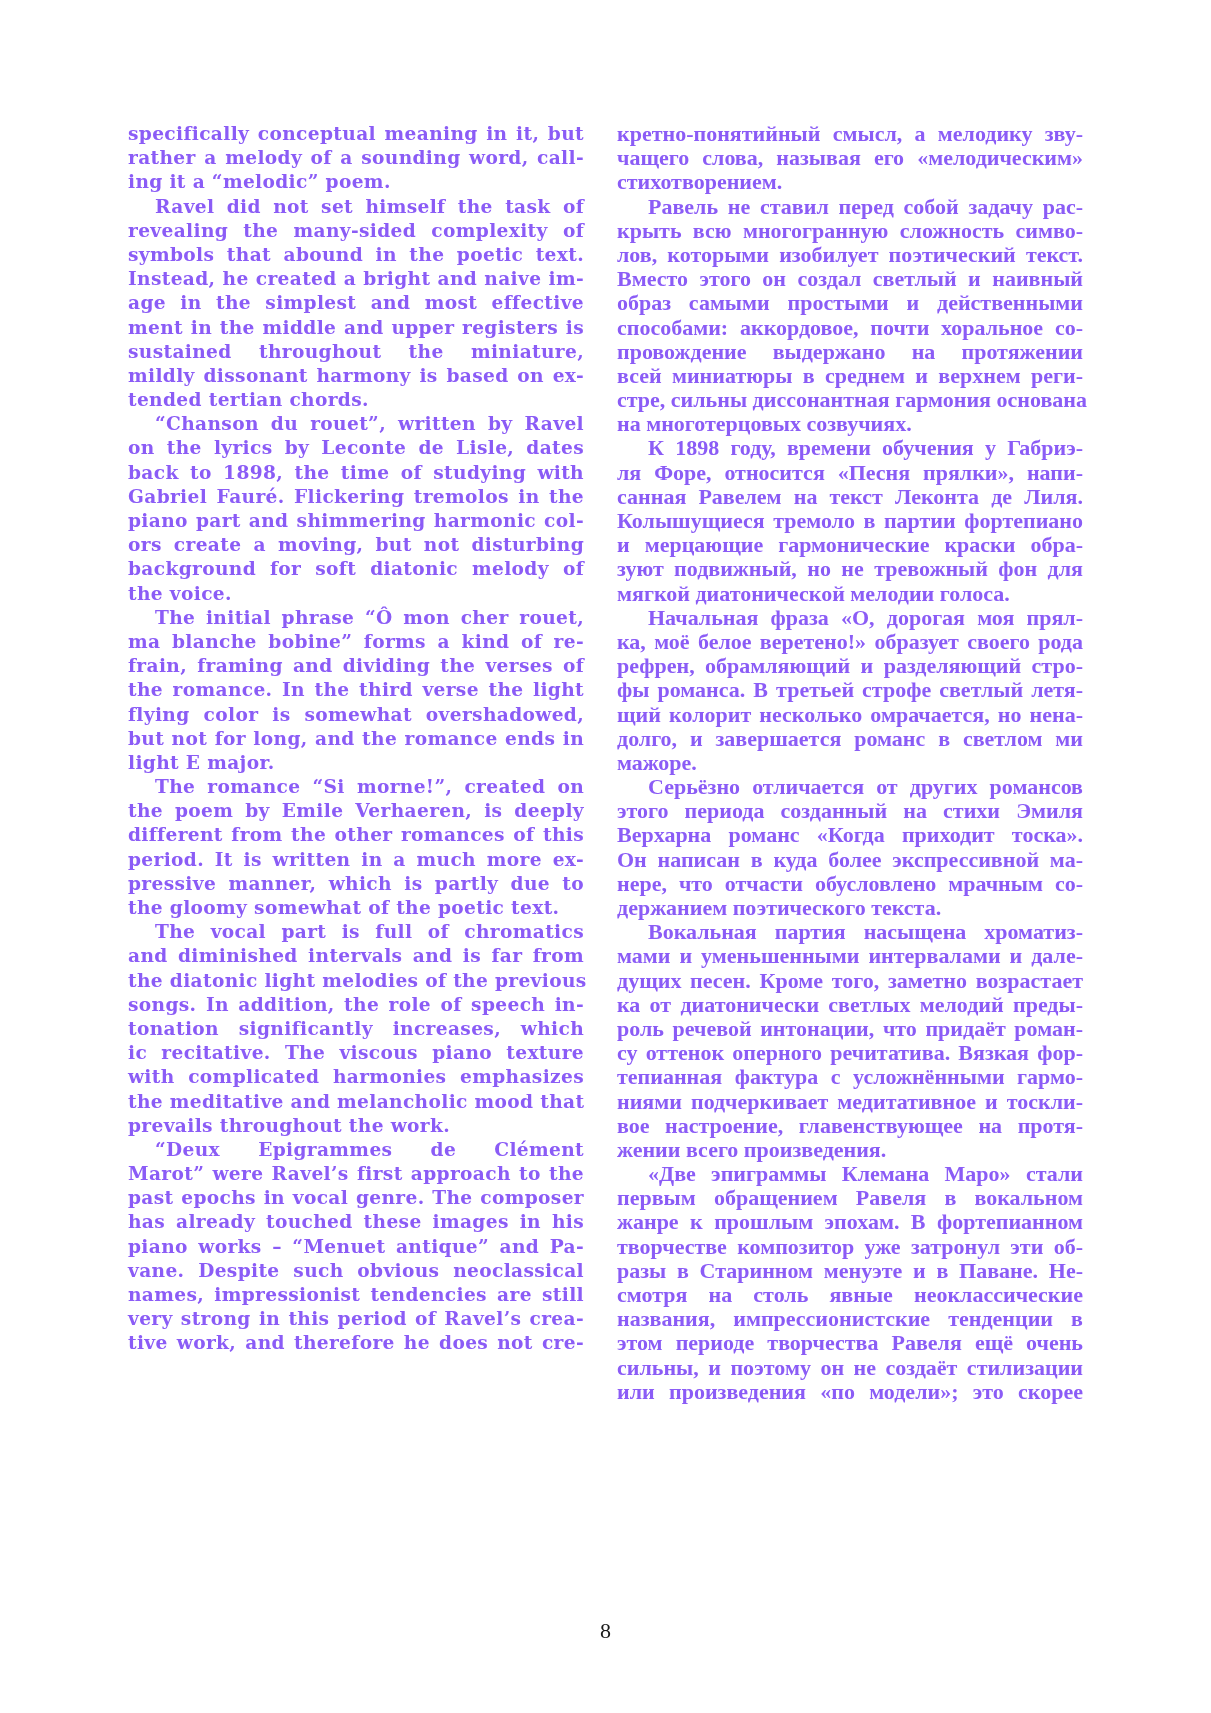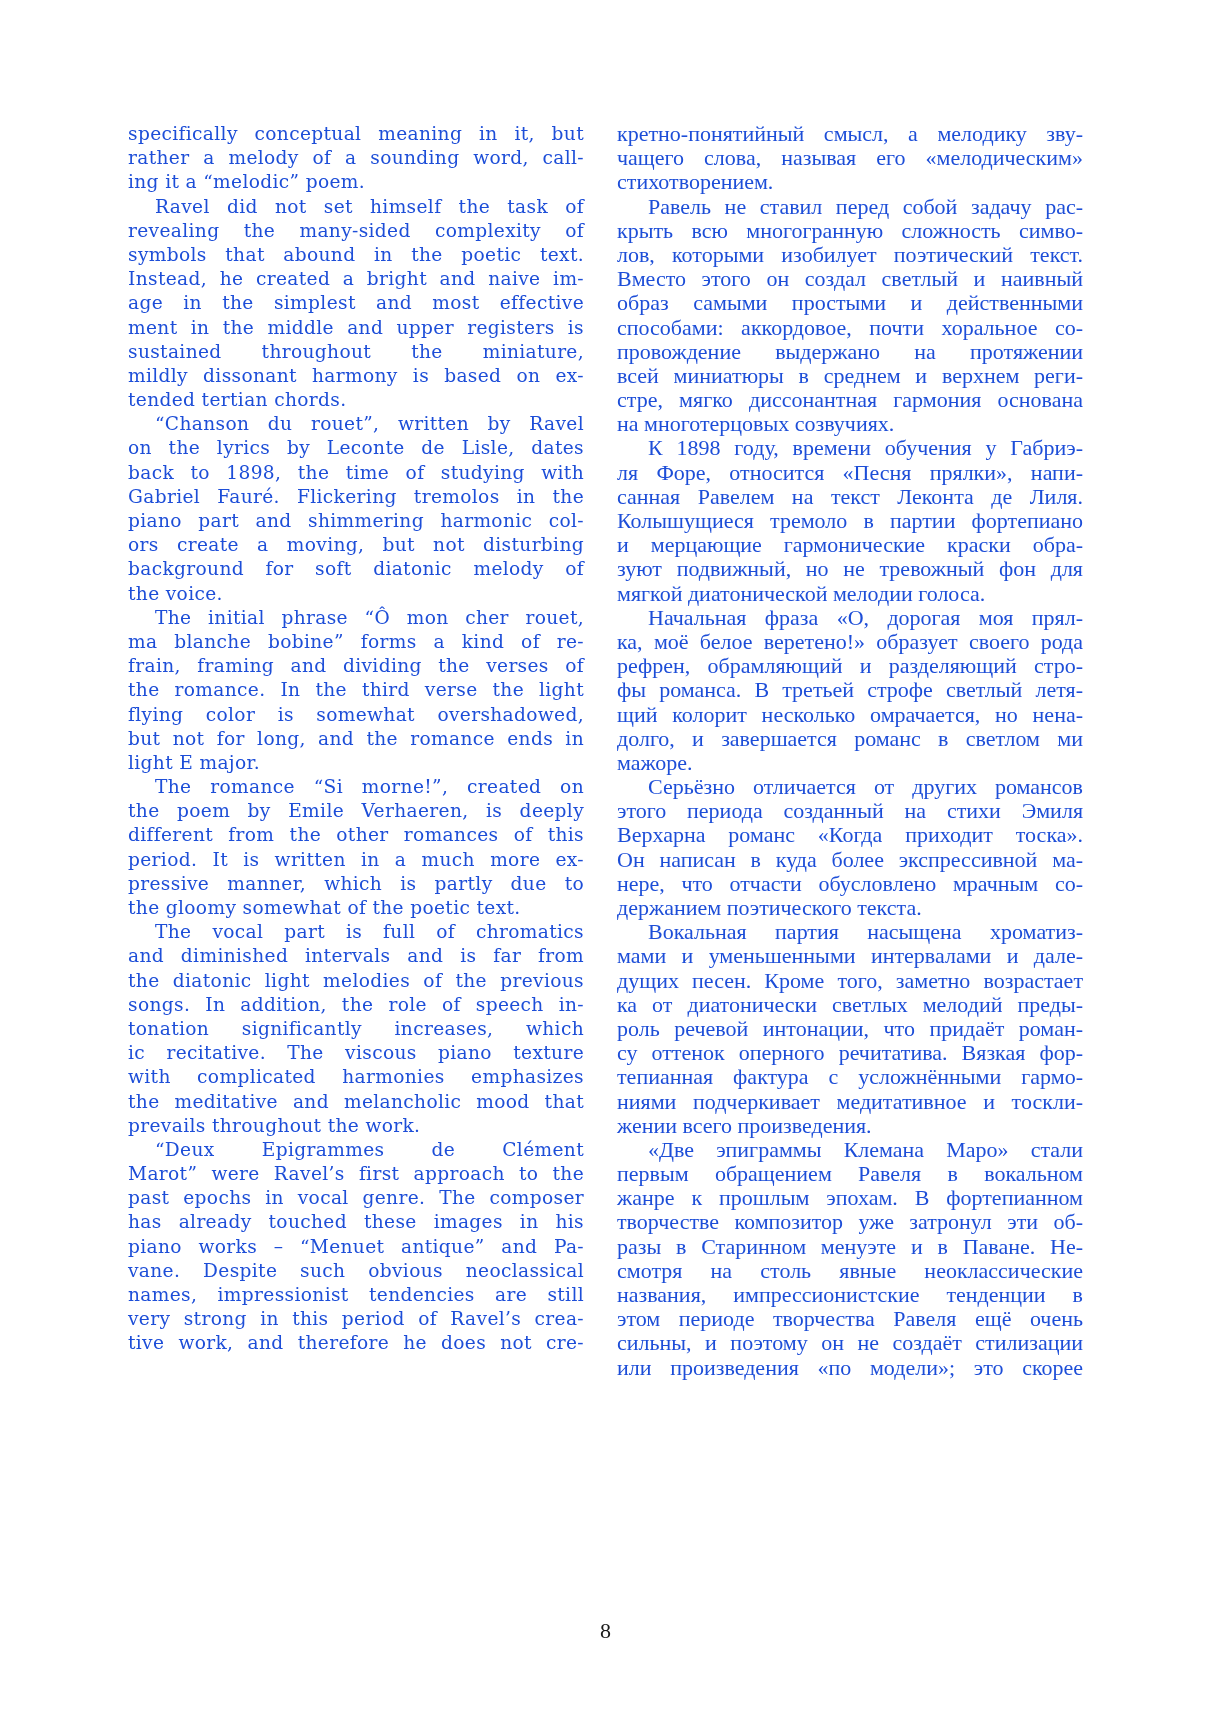--- a/index.html
+++ b/index.html
@@ -1,18 +1,18 @@
 <!DOCTYPE html>
 <html><head>
 <meta charset="utf-8">
 <style>
   html, body { margin: 0; padding: 0; background: #ffffff; }
   body { width: 1211px; height: 1713px; position: relative; overflow: hidden; }
   .page { position: absolute; left: 0; top: 0; width: 1211px; height: 1713px; background: #fff; }
-  .col { position: absolute; top: 122px; font-family: "DejaVu Serif", serif; color: #1d4ed8; }
+  .col { position: absolute; top: 122px; font-family: "DejaVu Serif", serif; color: #8b5cf6; font-weight: bold; }
   .col-left { left: 128px; width: 456px; font-size: 18.6px; letter-spacing: 0.35px; }
   .col-right { left: 617px; width: 466px; font-family: "Liberation Serif", serif; font-size: 22px; }
   .line {
     display: block; height: 24.2px; line-height: 24.2px; white-space: nowrap;
     text-align: justify; text-align-last: justify; overflow: visible;
   }
   .line.last { text-align-last: left; }
   .line.indent { padding-left: 27px; }
   .col-right .line.indent { padding-left: 31px; }
   .page-number {
@@ -99,21 +99,21 @@
       </div>
       <div>
         <span class="line indent">Равель не ставил перед собой задачу рас-</span>
         <span class="line">крыть всю многогранную сложность симво-</span>
         <span class="line">лов, которыми изобилует поэтический текст.</span>
         <span class="line">Вместо этого он создал светлый и наивный</span>
         <span class="line">образ самыми простыми и действенными</span>
         <span class="line">способами: аккордовое, почти хоральное со-</span>
         <span class="line">провождение выдержано на протяжении</span>
         <span class="line">всей миниатюры в среднем и верхнем реги-</span>
-        <span class="line">стре, мягко диссонантная гармония основана</span>
+        <span class="line">стре, сильны диссонантная гармония основана</span>
         <span class="line last">на многотерцовых созвучиях.</span>
       </div>
       <div>
         <span class="line indent">К 1898 году, времени обучения у Габриэ-</span>
         <span class="line">ля Форе, относится «Песня прялки», напи-</span>
         <span class="line">санная Равелем на текст Леконта де Лиля.</span>
         <span class="line">Колышущиеся тремоло в партии фортепиано</span>
         <span class="line">и мерцающие гармонические краски обра-</span>
         <span class="line">зуют подвижный, но не тревожный фон для</span>
         <span class="line last">мягкой диатонической мелодии голоса.</span>
@@ -137,20 +137,21 @@
       </div>
       <div>
         <span class="line indent">Вокальная партия насыщена хроматиз-</span>
         <span class="line">мами и уменьшенными интервалами и дале-</span>
         <span class="line">дущих песен. Кроме того, заметно возрастает</span>
         <span class="line">ка от диатонически светлых мелодий преды-</span>
         <span class="line">роль речевой интонации, что придаёт роман-</span>
         <span class="line">су оттенок оперного речитатива. Вязкая фор-</span>
         <span class="line">тепианная фактура с усложнёнными гармо-</span>
         <span class="line">ниями подчеркивает медитативное и тоскли-</span>
+        <span class="line">вое настроение, главенствующее на протя-</span>
         <span class="line last">жении всего произведения.</span>
       </div>
       <div>
         <span class="line indent">«Две эпиграммы Клемана Маро» стали</span>
         <span class="line">первым обращением Равеля в вокальном</span>
         <span class="line">жанре к прошлым эпохам. В фортепианном</span>
         <span class="line">творчестве композитор уже затронул эти об-</span>
         <span class="line">разы в Старинном менуэте и в Паване. Не-</span>
         <span class="line">смотря на столь явные неоклассические</span>
         <span class="line">названия, импрессионистские тенденции в</span>

